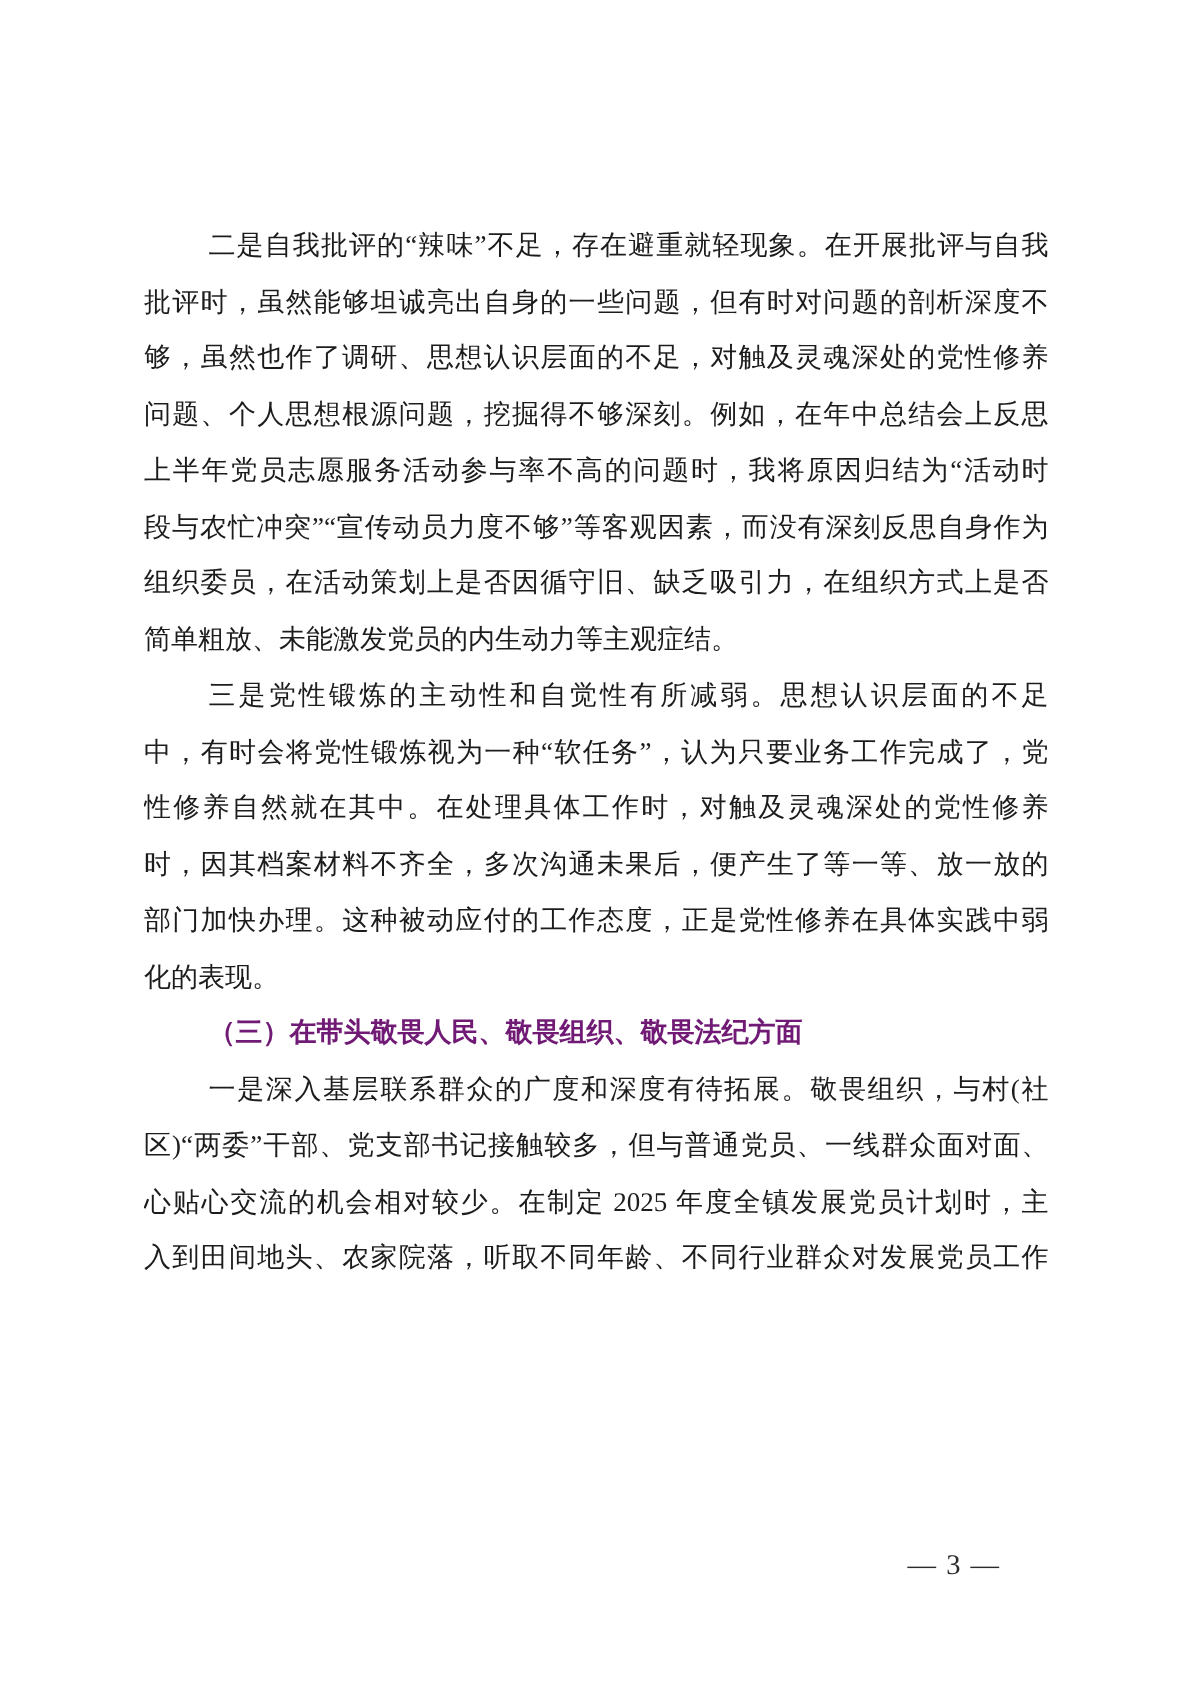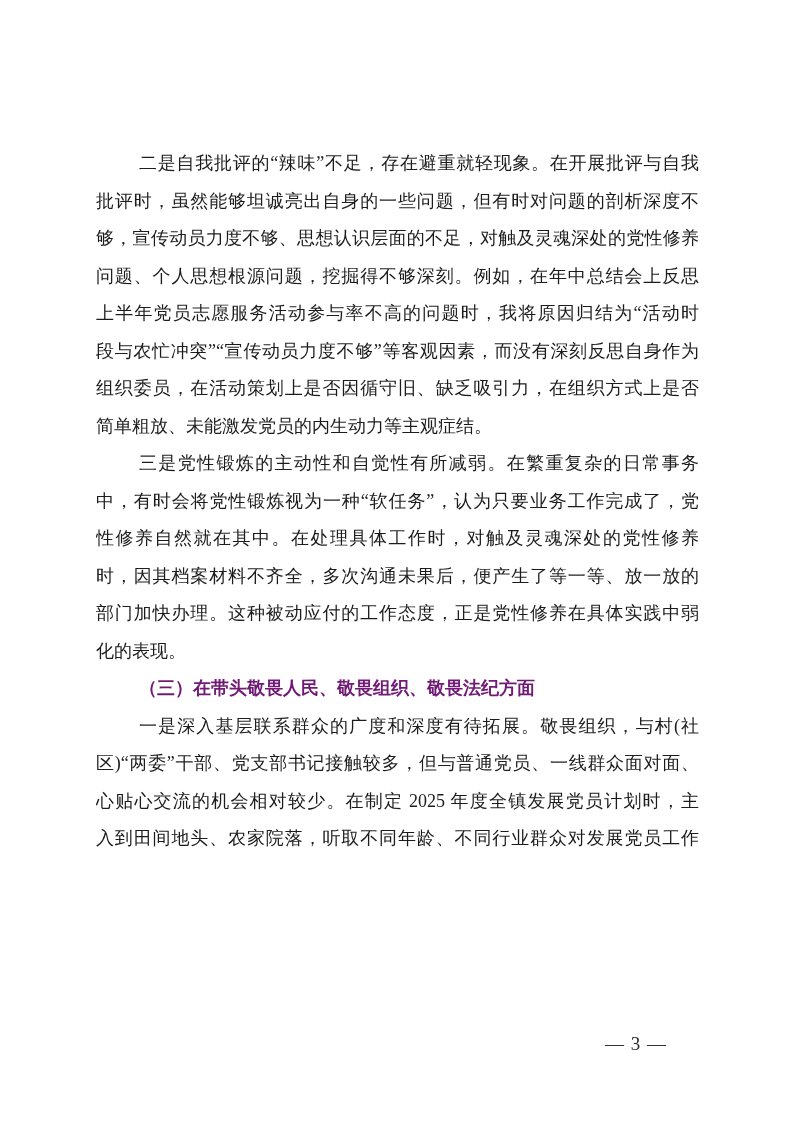--- a/index.html
+++ b/index.html
@@ -59,28 +59,28 @@
 </style>
 </head>
 <body>
 
 <div class="page">
 
   <div class="text-block">
 
     <div class="line first">二是自我批评的“辣味”不足，存在避重就轻现象。在开展批评与自我</div>
     <div class="line">批评时，虽然能够坦诚亮出自身的一些问题，但有时对问题的剖析深度不</div>
-    <div class="line">够，宣传动员力度不够、思想认识层面的不足，对触及灵魂深处的党性修养</div>
+    <div class="line">够，虽然也作了调研、思想认识层面的不足，对触及灵魂深处的党性修养</div>
     <div class="line">问题、个人思想根源问题，挖掘得不够深刻。例如，在年中总结会上反思</div>
     <div class="line">上半年党员志愿服务活动参与率不高的问题时，我将原因归结为“活动时</div>
     <div class="line">段与农忙冲突”“宣传动员力度不够”等客观因素，而没有深刻反思自身作为</div>
     <div class="line">组织委员，在活动策划上是否因循守旧、缺乏吸引力，在组织方式上是否</div>
     <div class="line end">简单粗放、未能激发党员的内生动力等主观症结。</div>
 
-    <div class="line first">三是党性锻炼的主动性和自觉性有所减弱。在繁重复杂的日常事务</div>
+    <div class="line first">三是党性锻炼的主动性和自觉性有所减弱。思想认识层面的不足</div>
     <div class="line">中，有时会将党性锻炼视为一种“软任务”，认为只要业务工作完成了，党</div>
     <div class="line">性修养自然就在其中。在处理具体工作时，对触及灵魂深处的党性修养</div>
     <div class="line">时，因其档案材料不齐全，多次沟通未果后，便产生了等一等、放一放的</div>
     <div class="line">部门加快办理。这种被动应付的工作态度，正是党性修养在具体实践中弱</div>
     <div class="line end">化的表现。</div>
 
     <div class="line heading">（三）在带头敬畏人民、敬畏组织、敬畏法纪方面</div>
 
     <div class="line first">一是深入基层联系群众的广度和深度有待拓展。敬畏组织，与村(社</div>
     <div class="line">区)“两委”干部、党支部书记接触较多，但与普通党员、一线群众面对面、</div>

